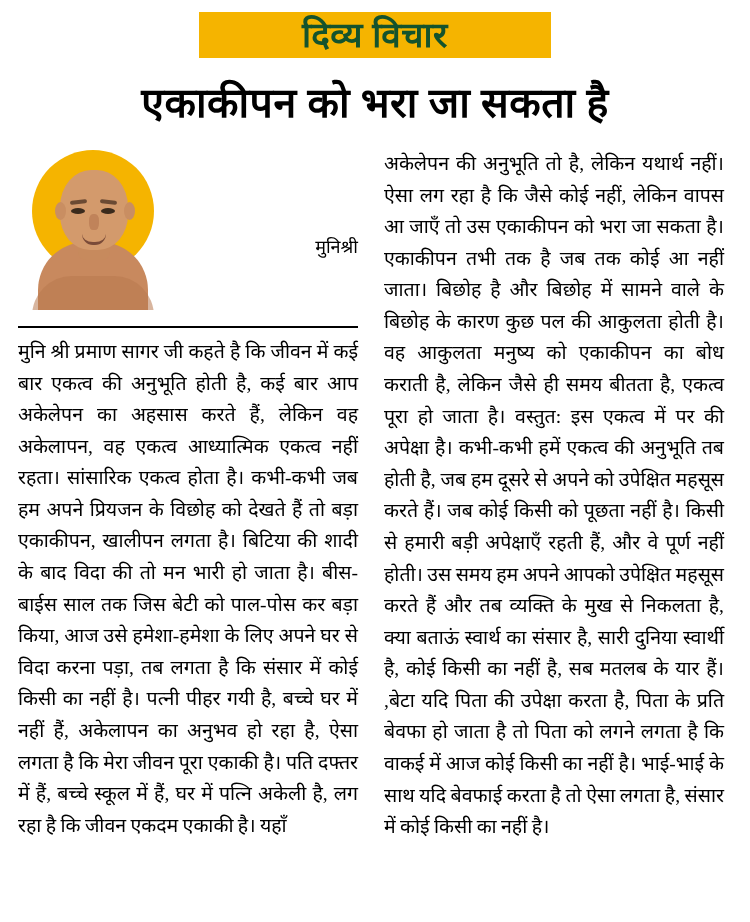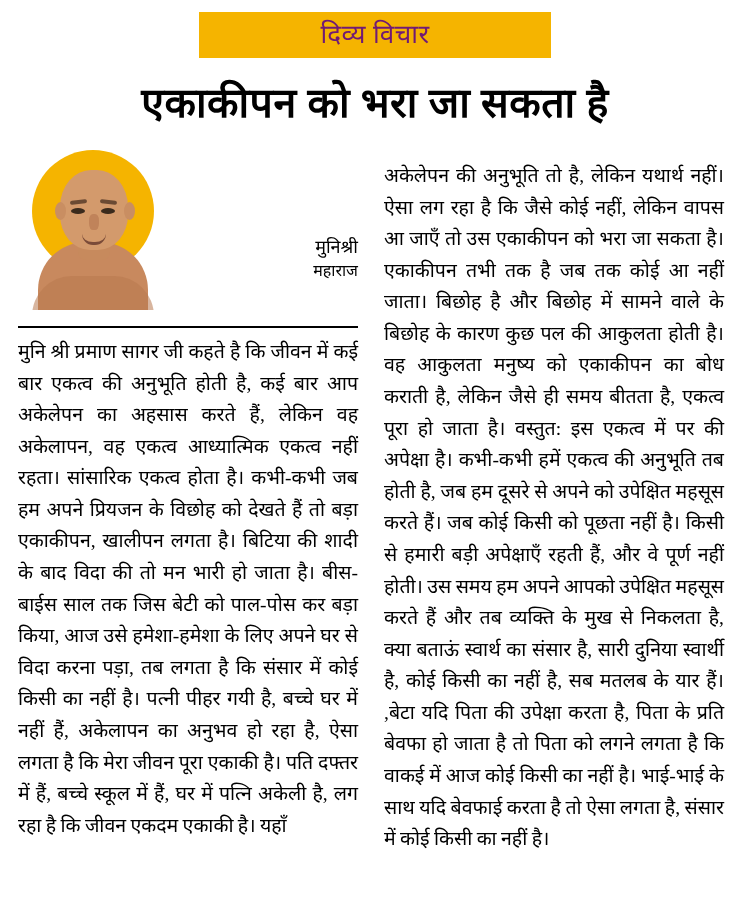--- a/index.html
+++ b/index.html
@@ -27,23 +27,23 @@
     margin: 12px auto 0 auto;
     width: 352px;
     height: 46px;
     background: #f5b400;
     display: flex;
     align-items: center;
     justify-content: center;
   }
   .masthead-title {
     font-family: "Liberation Serif", "DejaVu Serif", serif;
-    font-size: 26px;
-    font-weight: normal;
-    color: #701a75;
+    font-size: 35px;
+    font-weight: bold;
+    color: #14532d;
     letter-spacing: 0.5px;
     line-height: 1;
   }
 
   
   .headline {
     margin-top: 20px;
     text-align: center;
     font-family: "Liberation Serif", "DejaVu Serif", serif;
     font-size: 41px;
@@ -211,21 +211,21 @@
 
   .para {
     font-size: 19.5px;
     line-height: 1.62;
     text-align: justify;
     text-justify: inter-word;
     margin: 0;
     word-spacing: -0.5px;
   }
   .col-right .para {
-    margin-top: 16px;
+    margin-top: 4px;
   }
 </style>
 </head>
 <body>
 
 <div class="page">
 
   <div class="masthead">
     <div class="masthead-title">दिव्य विचार</div>
   </div>
@@ -249,21 +249,20 @@
             <div class="brow-l"></div>
             <div class="brow-r"></div>
             <div class="eye-l"></div>
             <div class="eye-r"></div>
             <div class="nose"></div>
             <div class="mouth"></div>
           </div>
         </div>
         <div class="author-name">
           <div class="author-pre">मुनिश्री</div>
-          <div class="author-post">महाराज</div>
         </div>
       </div>
 
       <hr class="rule">
 
       <p class="para">मुनि श्री प्रमाण सागर जी कहते है कि जीवन में कई बार एकत्व की अनुभूति होती है, कई बार आप अकेलेपन का अहसास करते हैं, लेकिन वह अकेलापन, वह एकत्व आध्यात्मिक एकत्व नहीं रहता। सांसारिक एकत्व होता है। कभी-कभी जब हम अपने प्रियजन के विछोह को देखते हैं तो बड़ा एकाकीपन, खालीपन लगता है। बिटिया की शादी के बाद विदा की तो मन भारी हो जाता है। बीस-बाईस साल तक जिस बेटी को पाल-पोस कर बड़ा किया, आज उसे हमेशा-हमेशा के लिए अपने घर से विदा करना पड़ा, तब लगता है कि संसार में कोई किसी का नहीं है। पत्नी पीहर गयी है, बच्चे घर में नहीं हैं, अकेलापन का अनुभव हो रहा है, ऐसा लगता है कि मेरा जीवन पूरा एकाकी है। पति दफ्तर में हैं, बच्चे स्कूल में हैं, घर में पत्नि अकेली है, लग रहा है कि जीवन एकदम एकाकी है। यहाँ</p>
     </div>
 
     <div class="col col-right">
       <p class="para">अकेलेपन की अनुभूति तो है, लेकिन यथार्थ नहीं। ऐसा लग रहा है कि जैसे कोई नहीं, लेकिन वापस आ जाएँ तो उस एकाकीपन को भरा जा सकता है। एकाकीपन तभी तक है जब तक कोई आ नहीं जाता। बिछोह है और बिछोह में सामने वाले के बिछोह के कारण कुछ पल की आकुलता होती है। वह आकुलता मनुष्य को एकाकीपन का बोध कराती है, लेकिन जैसे ही समय बीतता है, एकत्व पूरा हो जाता है। वस्तुत: इस एकत्व में पर की अपेक्षा है। कभी-कभी हमें एकत्व की अनुभूति तब होती है, जब हम दूसरे से अपने को उपेक्षित महसूस करते हैं। जब कोई किसी को पूछता नहीं है। किसी से हमारी बड़ी अपेक्षाएँ रहती हैं, और वे पूर्ण नहीं होती। उस समय हम अपने आपको उपेक्षित महसूस करते हैं और तब व्यक्ति के मुख से निकलता है, क्या बताऊं स्वार्थ का संसार है, सारी दुनिया स्वार्थी है, कोई किसी का नहीं है, सब मतलब के यार हैं। ,बेटा यदि पिता की उपेक्षा करता है, पिता के प्रति बेवफा हो जाता है तो पिता को लगने लगता है कि वाकई में आज कोई किसी का नहीं है। भाई-भाई के साथ यदि बेवफाई करता है तो ऐसा लगता है, संसार में कोई किसी का नहीं है।</p>

